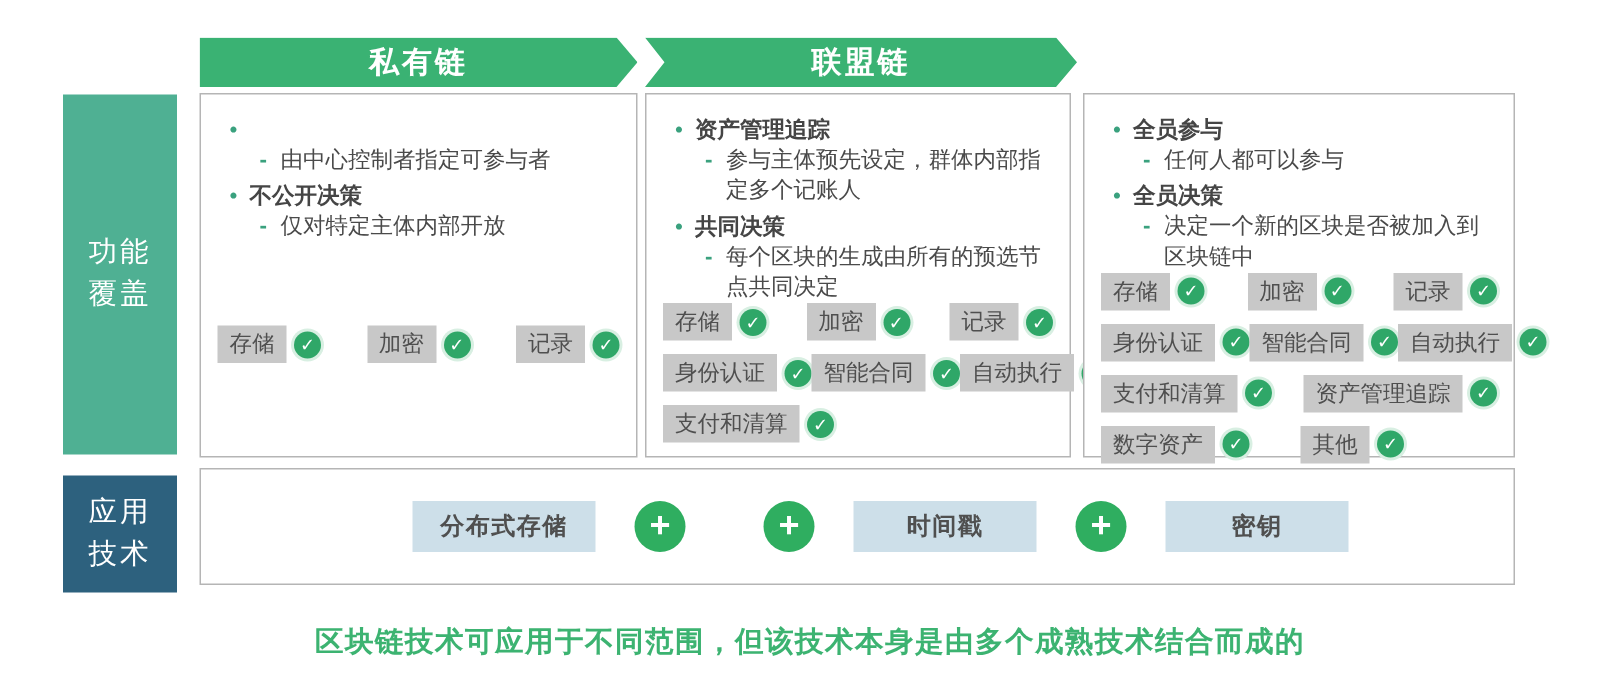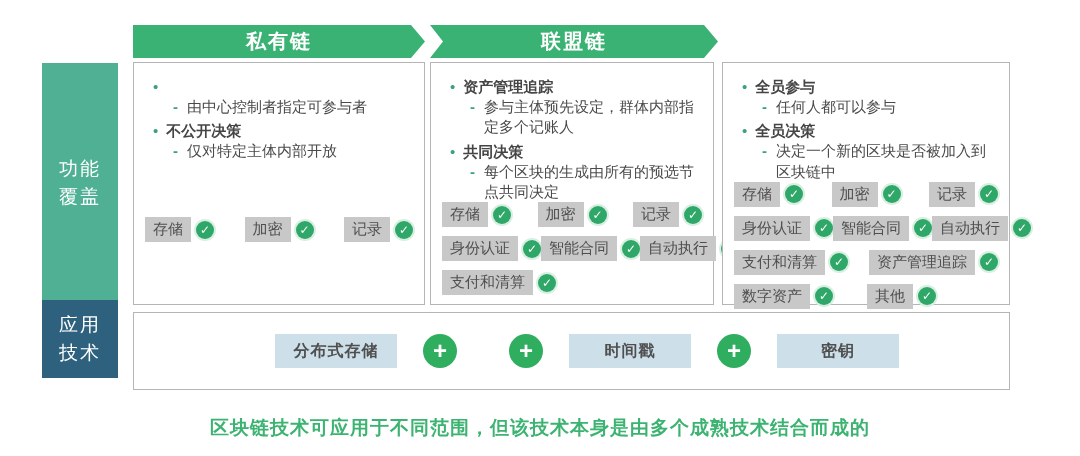--- a/index.html
+++ b/index.html
@@ -3,21 +3,21 @@
 <meta charset="utf-8">
 <style>
   * { margin:0; padding:0; box-sizing:border-box; }
   body { background:#fff; font-family:"Liberation Sans","DejaVu Sans",sans-serif; }
   .canvas { position:relative; width:1080px; height:456px; background:#ffffff; overflow:hidden; }
 
   
   .side-block { position:absolute; left:42px; width:76px; color:#fff;
     display:flex; align-items:center; justify-content:center; text-align:center; }
   .side-func { top:63px; height:240px; background:#4fb093; }
-  .side-tech { top:300px; height:78px; background:#2d617e; }
+  .side-tech { top:317px; height:78px; background:#2d617e; }
   .side-label { width:44px; font-size:19px; font-weight:400; line-height:1.5;
     word-break:break-all; letter-spacing:2px; }
 
   
   .hdr { position:absolute; top:25px; height:33px; background:#3ab273; color:#fff;
     font-size:20px; font-weight:700; display:flex; align-items:center; justify-content:center;
     letter-spacing:2px; }
   .hdr-first { clip-path: polygon(0 0, calc(100% - 14px) 0, 100% 50%, calc(100% - 14px) 100%, 0 100%); }
   .hdr-mid   { clip-path: polygon(0 0, calc(100% - 14px) 0, 100% 50%, calc(100% - 14px) 100%, 0 100%, 13px 50%); }
   #hdr0 { left:133px; width:292px; }

